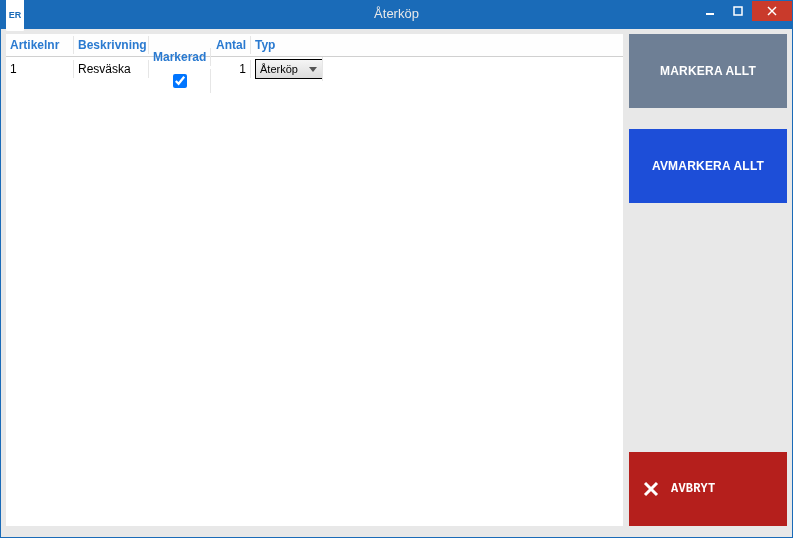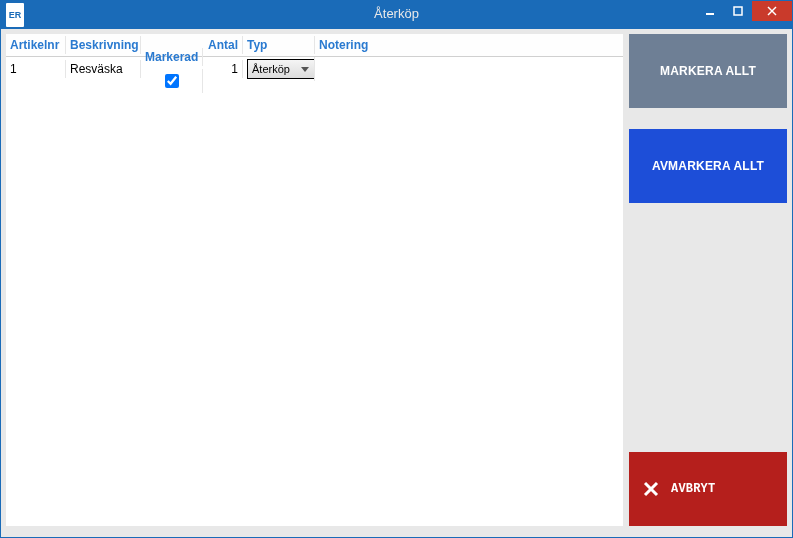--- a/index.html
+++ b/index.html
@@ -24,21 +24,21 @@
     background: #1a6bb8;
     height: 28px;
     display: flex;
     align-items: center;
     position: relative;
     color: #fff;
     font-size: 13px;
   }
   .titlebar .app-icon {
     width: 18px;
-    height: 24px;
+    height: 32px;
     margin-left: 5px;
     background: #fff;
     color: #1a6bb8;
     font-size: 9px;
     font-weight: bold;
     display: flex;
     align-items: center;
     justify-content: center;
     border-radius: 1px;
   }
@@ -107,21 +107,21 @@
   }
   .grid-header .col:last-child,
   .grid-row .col:last-child  { border-right: none; }
   .grid-row {
     display: flex;
     font-size: 12px;
     color: #000;
     height: 24px;
     align-items: center;
   }
-  .col.artikelnr { width: 60px; }
+  .col.artikelnr { width: 68px; }
   .col.beskrivning { width: 75px; }
   .col.markerad { width: 62px; text-align: center; margin-top: 24px; }
   .col.antal { width: 40px; text-align: right; }
   .col.typ { width: 72px; }
   .col.notering { flex: 1; }
   .typ-select {
     width: 68px;
     height: 20px;
     border: 1px solid #000;
     background: linear-gradient(#f5f5f5,#dcdcdc);
@@ -208,21 +208,20 @@
 
   <div class="body-area">
 
     <div class="grid-panel">
       <div class="grid-header">
         <div class="col artikelnr">Artikelnr</div>
         <div class="col beskrivning">Beskrivning</div>
         <div class="col markerad">Markerad</div>
         <div class="col antal">Antal</div>
         <div class="col typ">Typ</div>
-        <div class="col notering">Notering</div>
       </div>
 
       <div class="grid-row">
         <div class="col artikelnr">1</div>
         <div class="col beskrivning">Resväska</div>
         <div class="col markerad">
           <input type="checkbox" class="chk" checked="" style="">
         </div>
         <div class="col antal">1</div>
         <div class="col typ">

